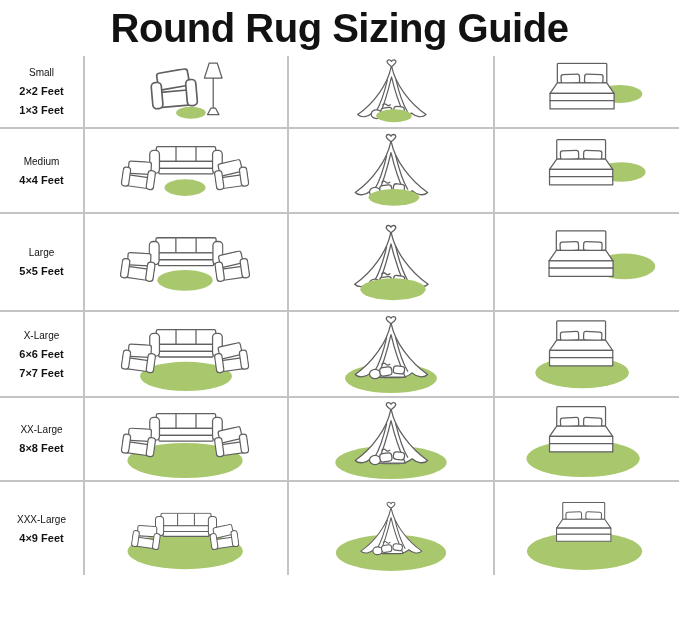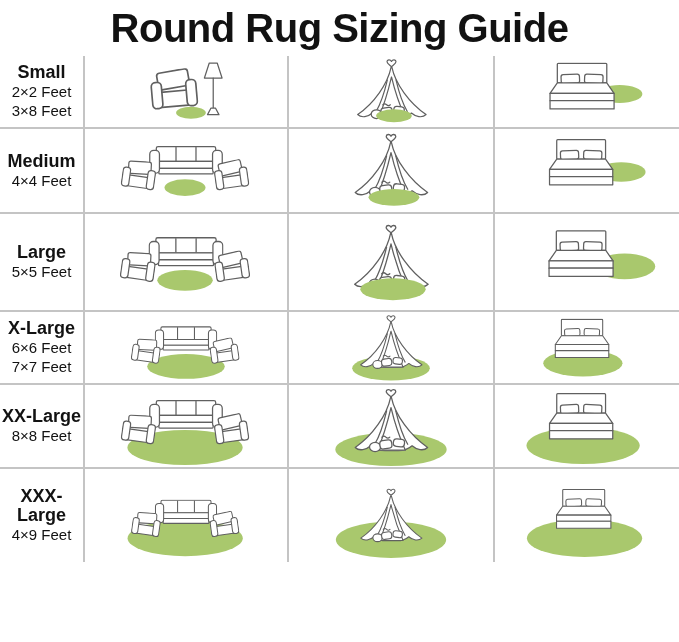--- a/index.html
+++ b/index.html
@@ -24,22 +24,22 @@
     box-sizing:border-box;
   }
   .row + .row{border-top:2px solid #c4c4c4;}
   .cell{box-sizing:border-box;position:relative;overflow:hidden;}
   .draw-cell{border-left:2px solid #c4c4c4;}
   .draw-cell svg{display:block;width:100%;height:100%;color:#606060;}
   .label-cell{
     display:flex;flex-direction:column;justify-content:center;align-items:center;
     text-align:center;line-height:19px;padding:0 1px;
   }
-  .size-name{font-size:18px;font-weight:700;}
-  .size-dim{font-size:15px;font-weight:400;}
+  .size-name{font-size:10px;font-weight:400;}
+  .size-dim{font-size:11px;font-weight:700;}
   .rug{fill:#a9c86d;}
   .defs-holder{position:absolute;width:0;height:0;overflow:hidden;}
 </style>
 </head>
 <body>
 
 <div class="page">
 
   <svg class="defs-holder" aria-hidden="true">
     <defs>
@@ -85,21 +85,21 @@
 
   <h1 class="title">Round Rug Sizing Guide</h1>
 
 
   <div class="grid">
 
     <div class="row" style="height:71px">
       <div class="cell label-cell">
         <span class="size-name">Small</span>
         <span class="size-dim">2×2 Feet</span>
-        <span class="size-dim">3×8 Feet</span>
+        <span class="size-dim">1×3 Feet</span>
       </div>
       <div class="cell draw-cell">
         <svg viewBox="0 0 204 71">
           <ellipse class="rug" cx="107" cy="57" rx="15" ry="6" fill="#a9c86d"></ellipse>
           <use href="#chair" x="66" y="13" width="48" height="46" transform="rotate(-5 90 36)"></use>
           <use href="#lamp" x="116" y="5" width="27" height="57"></use>
         </svg>
       </div>
       <div class="cell draw-cell">
         <svg viewBox="0 0 206 71">
@@ -164,21 +164,21 @@
         </svg>
       </div>
       <div class="cell draw-cell">
         <svg viewBox="0 0 186 85">
           <ellipse class="rug" cx="131" cy="47" rx="31" ry="13" fill="#a9c86d"></ellipse>
           <use href="#bed" x="47" y="10" width="80" height="50"></use>
         </svg>
       </div>
     </div>
 
-    <div class="row" style="height:73px">
+    <div class="row" style="height:86px">
       <div class="cell label-cell">
         <span class="size-name">X-Large</span>
         <span class="size-dim">6×6 Feet</span>
         <span class="size-dim">7×7 Feet</span>
       </div>
       <div class="cell draw-cell">
         <svg viewBox="0 0 204 86">
           <ellipse class="rug" cx="102" cy="66" rx="47" ry="15" fill="#a9c86d"></ellipse>
           <use href="#sofa" x="64" y="17" width="76" height="33"></use>
           <use href="#chair" x="36" y="32" width="35" height="34" transform="rotate(8 53.5 49)"></use>

